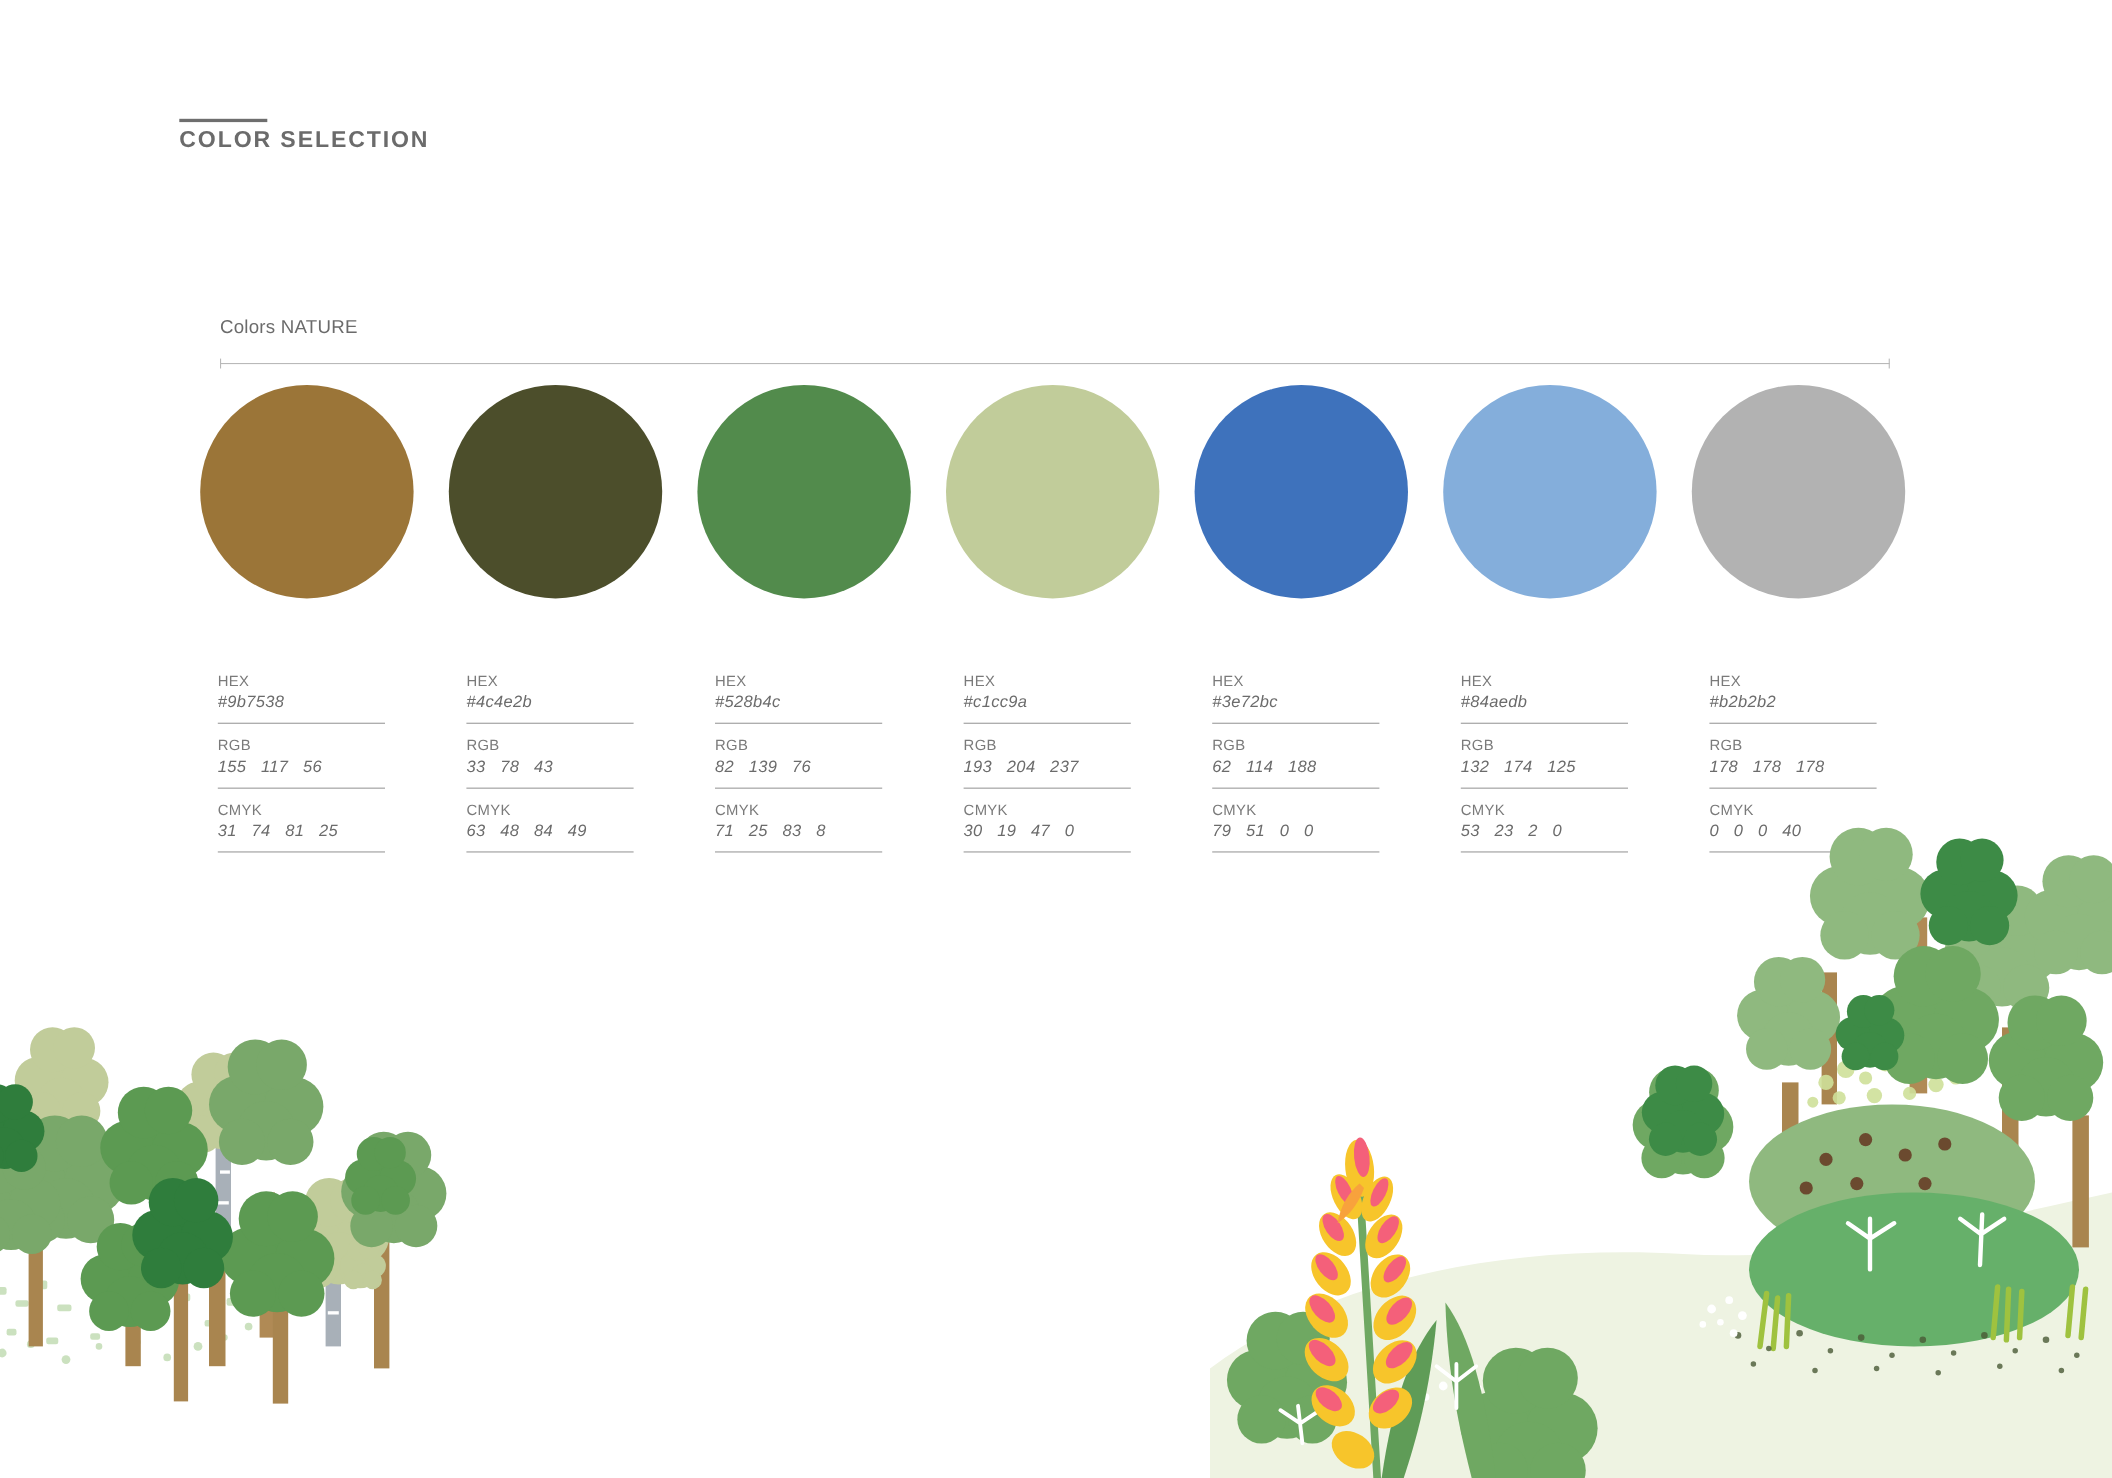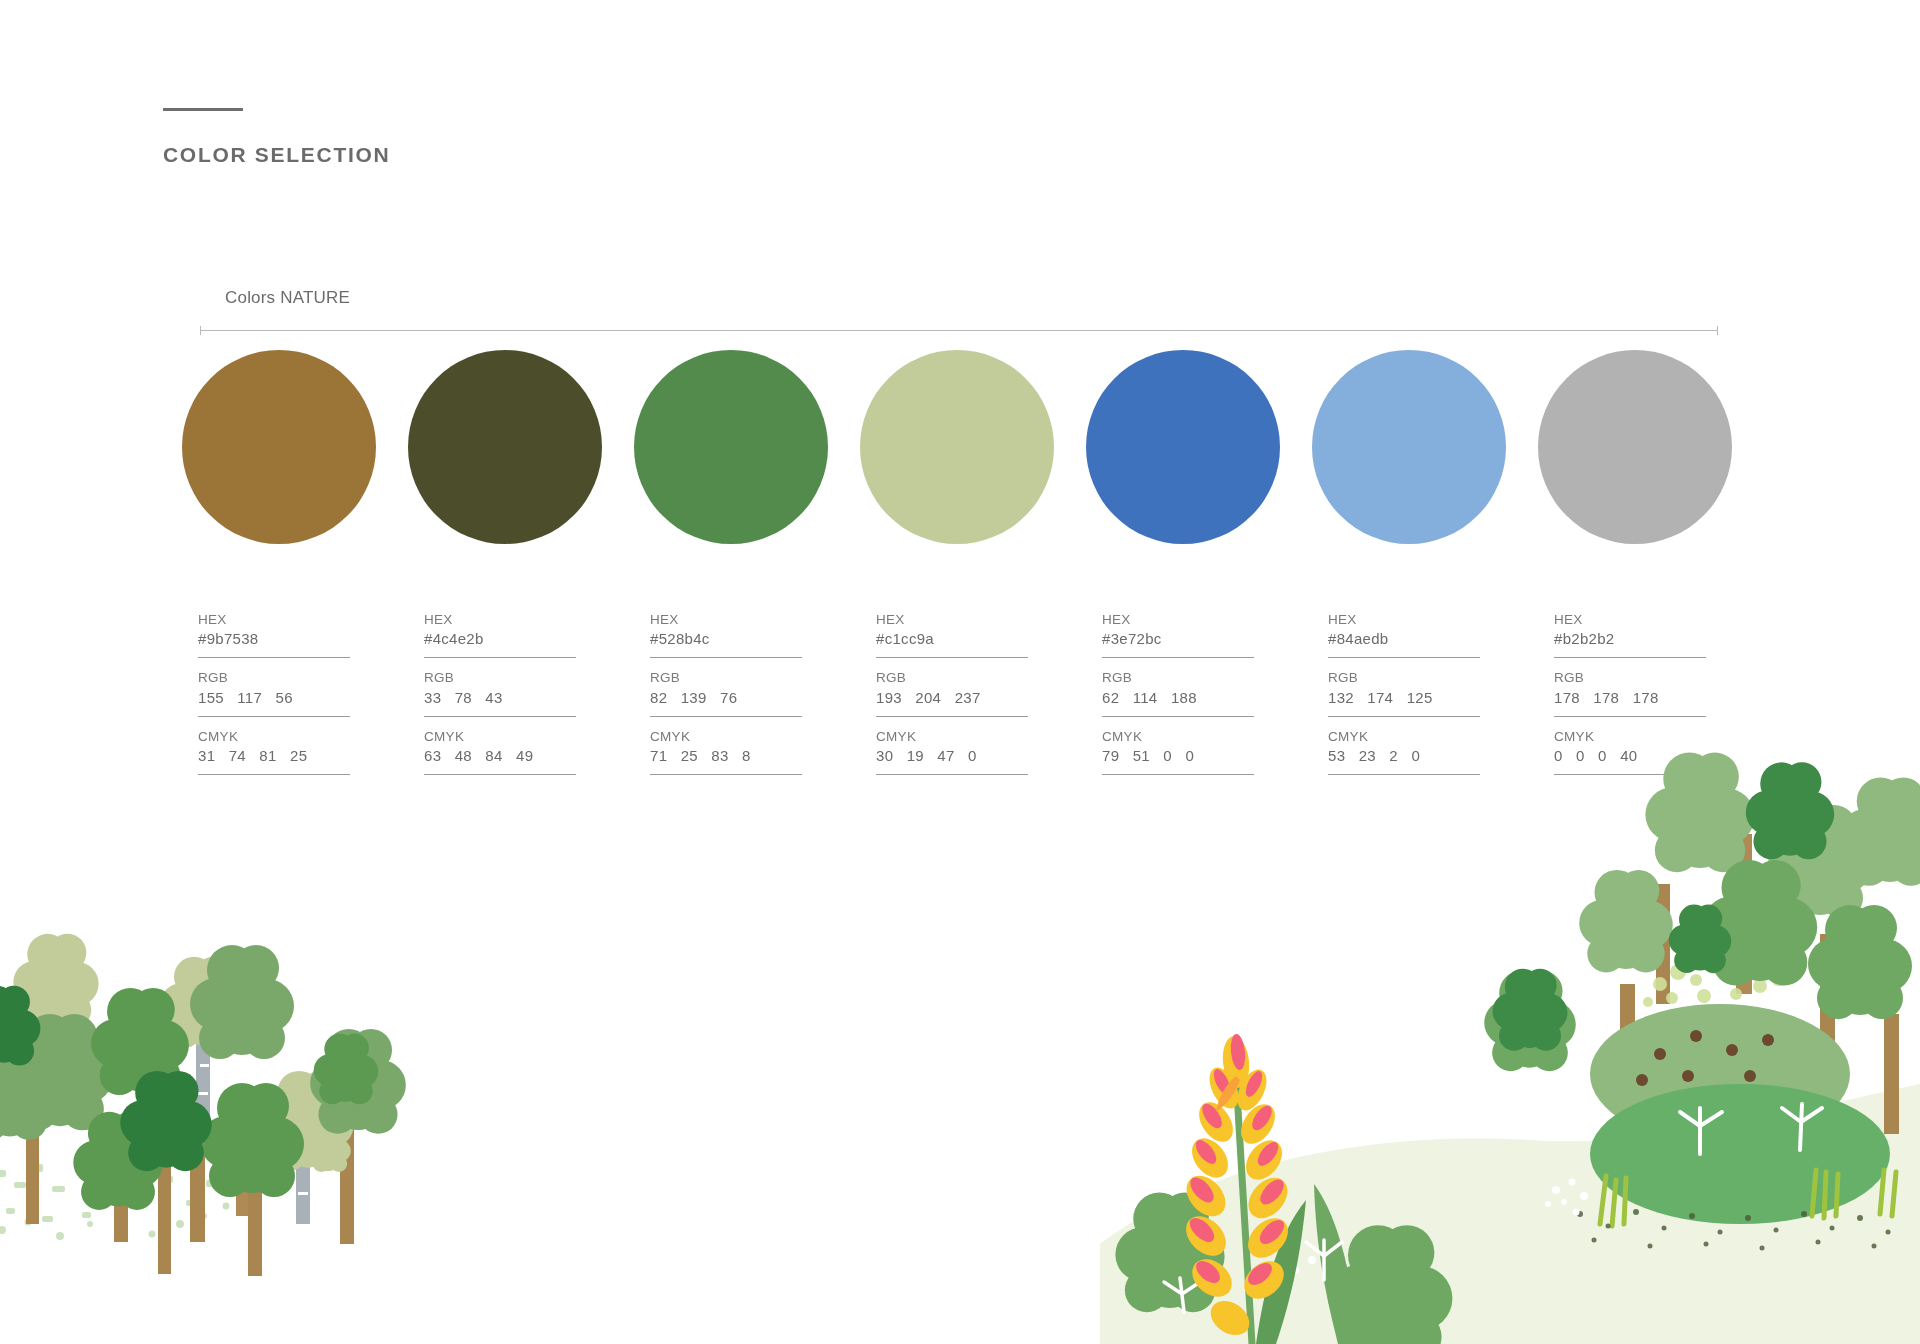--- a/index.html
+++ b/index.html
@@ -22,21 +22,21 @@
     position: absolute;
     left: 163px;
     top: 108px;
   }
   #title-rule {
     width: 80px;
     height: 3px;
     background: #6e6e6e;
   }
   #page-title {
-    margin-top: 32px;
+    margin-top: 5px;
     font-size: 21px;
     letter-spacing: 1.7px;
     font-weight: bold;
     color: #6b6b6b;
     white-space: nowrap;
   }
 
   
   #palette-section {
     position: absolute;
@@ -45,21 +45,20 @@
     width: 1920px;
   }
   #palette-label {
     position: absolute;
     left: 200px;
     top: 288px;
     font-size: 17px;
     color: #6b6b6b;
     letter-spacing: 0.2px;
     white-space: nowrap;
-    margin-left: 25px;
   }
   #palette-rule {
     position: absolute;
     left: 200px;
     top: 330px;
     width: 1518px;
     height: 1px;
     background: #b9b9b9;
   }
   #palette-rule::before,
@@ -104,20 +103,21 @@
     color: #7a7a7a;
     line-height: 1.35;
     letter-spacing: 0.3px;
   }
   .info-value {
     font-size: 15px;
     color: #6b6b6b;
     line-height: 1.35;
     letter-spacing: 0.3px;
     white-space: pre;
+    font-style: italic;
   }
   .info-rule {
     width: 152px;
     height: 1px;
     background: #9b9b9b;
     margin-top: 8px;
     margin-bottom: 11px;
   }
 
   

